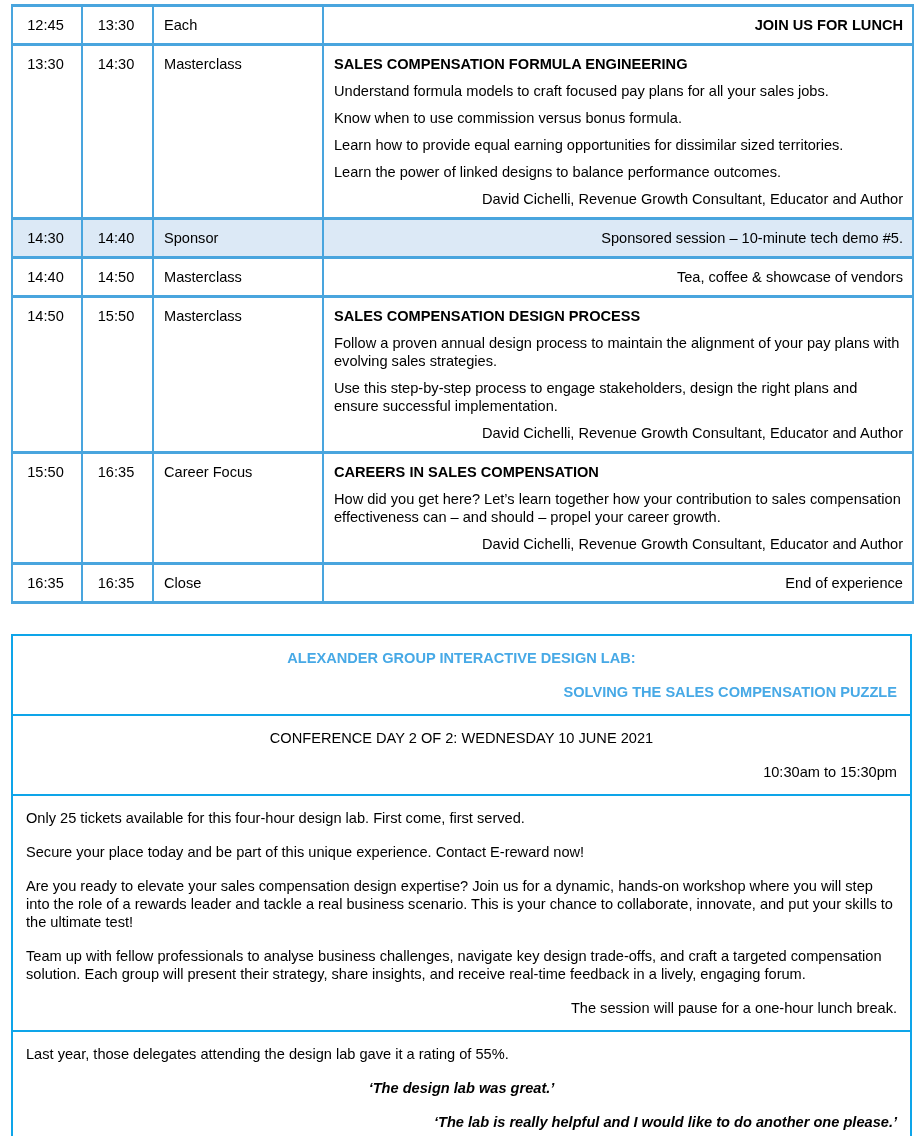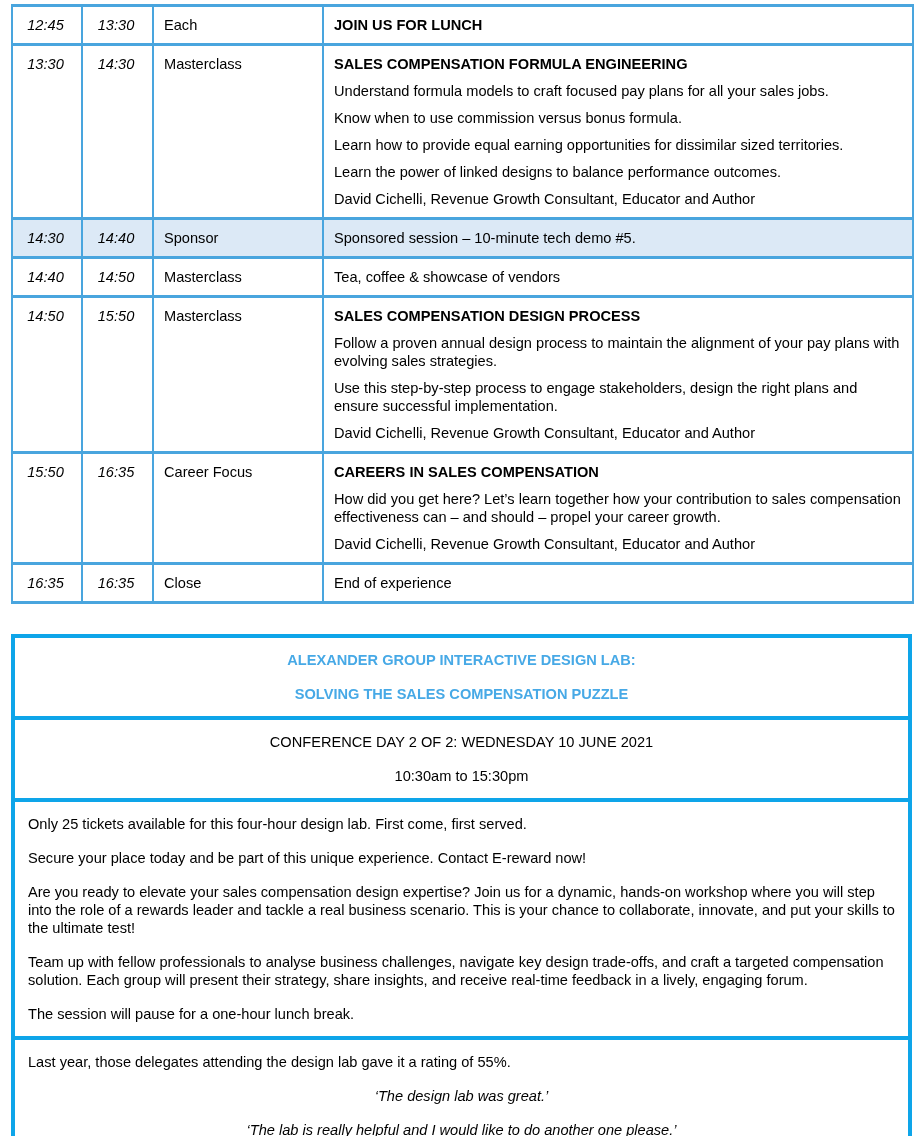--- a/index.html
+++ b/index.html
@@ -26,47 +26,47 @@
     border-top-width: 3px;
     border-bottom-width: 3px;
     vertical-align: top;
     padding: 9px 9px 9px 10px;
     line-height: 18px;
   }
   .sched td.time {
     text-align: center;
     padding-left: 2px;
     padding-right: 5px;
-    font-style: italic;
   }
   .sched tr.hl td {
     background: #DCE9F6;
   }
   p { margin: 0 0 9px 0; }
-  td p:last-child { margin-bottom: 0; }
+  td p:last-child { margin-bottom: 0; text-align: right; }
   .cell-title { font-weight: bold; }
   .speaker { }
   
   .lab { margin-top: 30px; }
   .lab td {
-    border: 4px solid #0ea5e9;
+    border: 2px solid #0ea5e9;
     vertical-align: top;
     padding: 13px 13px;
     line-height: 18px;
   }
   .lab td.center { text-align: center; }
   .lab p { margin: 0 0 16px 0; }
   .lab-title {
     color: #47A9E6;
     font-weight: bold;
   }
   .b { font-weight: normal; }
   .quote {
     text-align: center;
     font-style: italic;
+    font-weight: bold;
   }
 </style>
 </head>
 <body>
 
 <div class="page">
 
   <table class="sched">
     <colgroup>
       <col style="width:70px">

